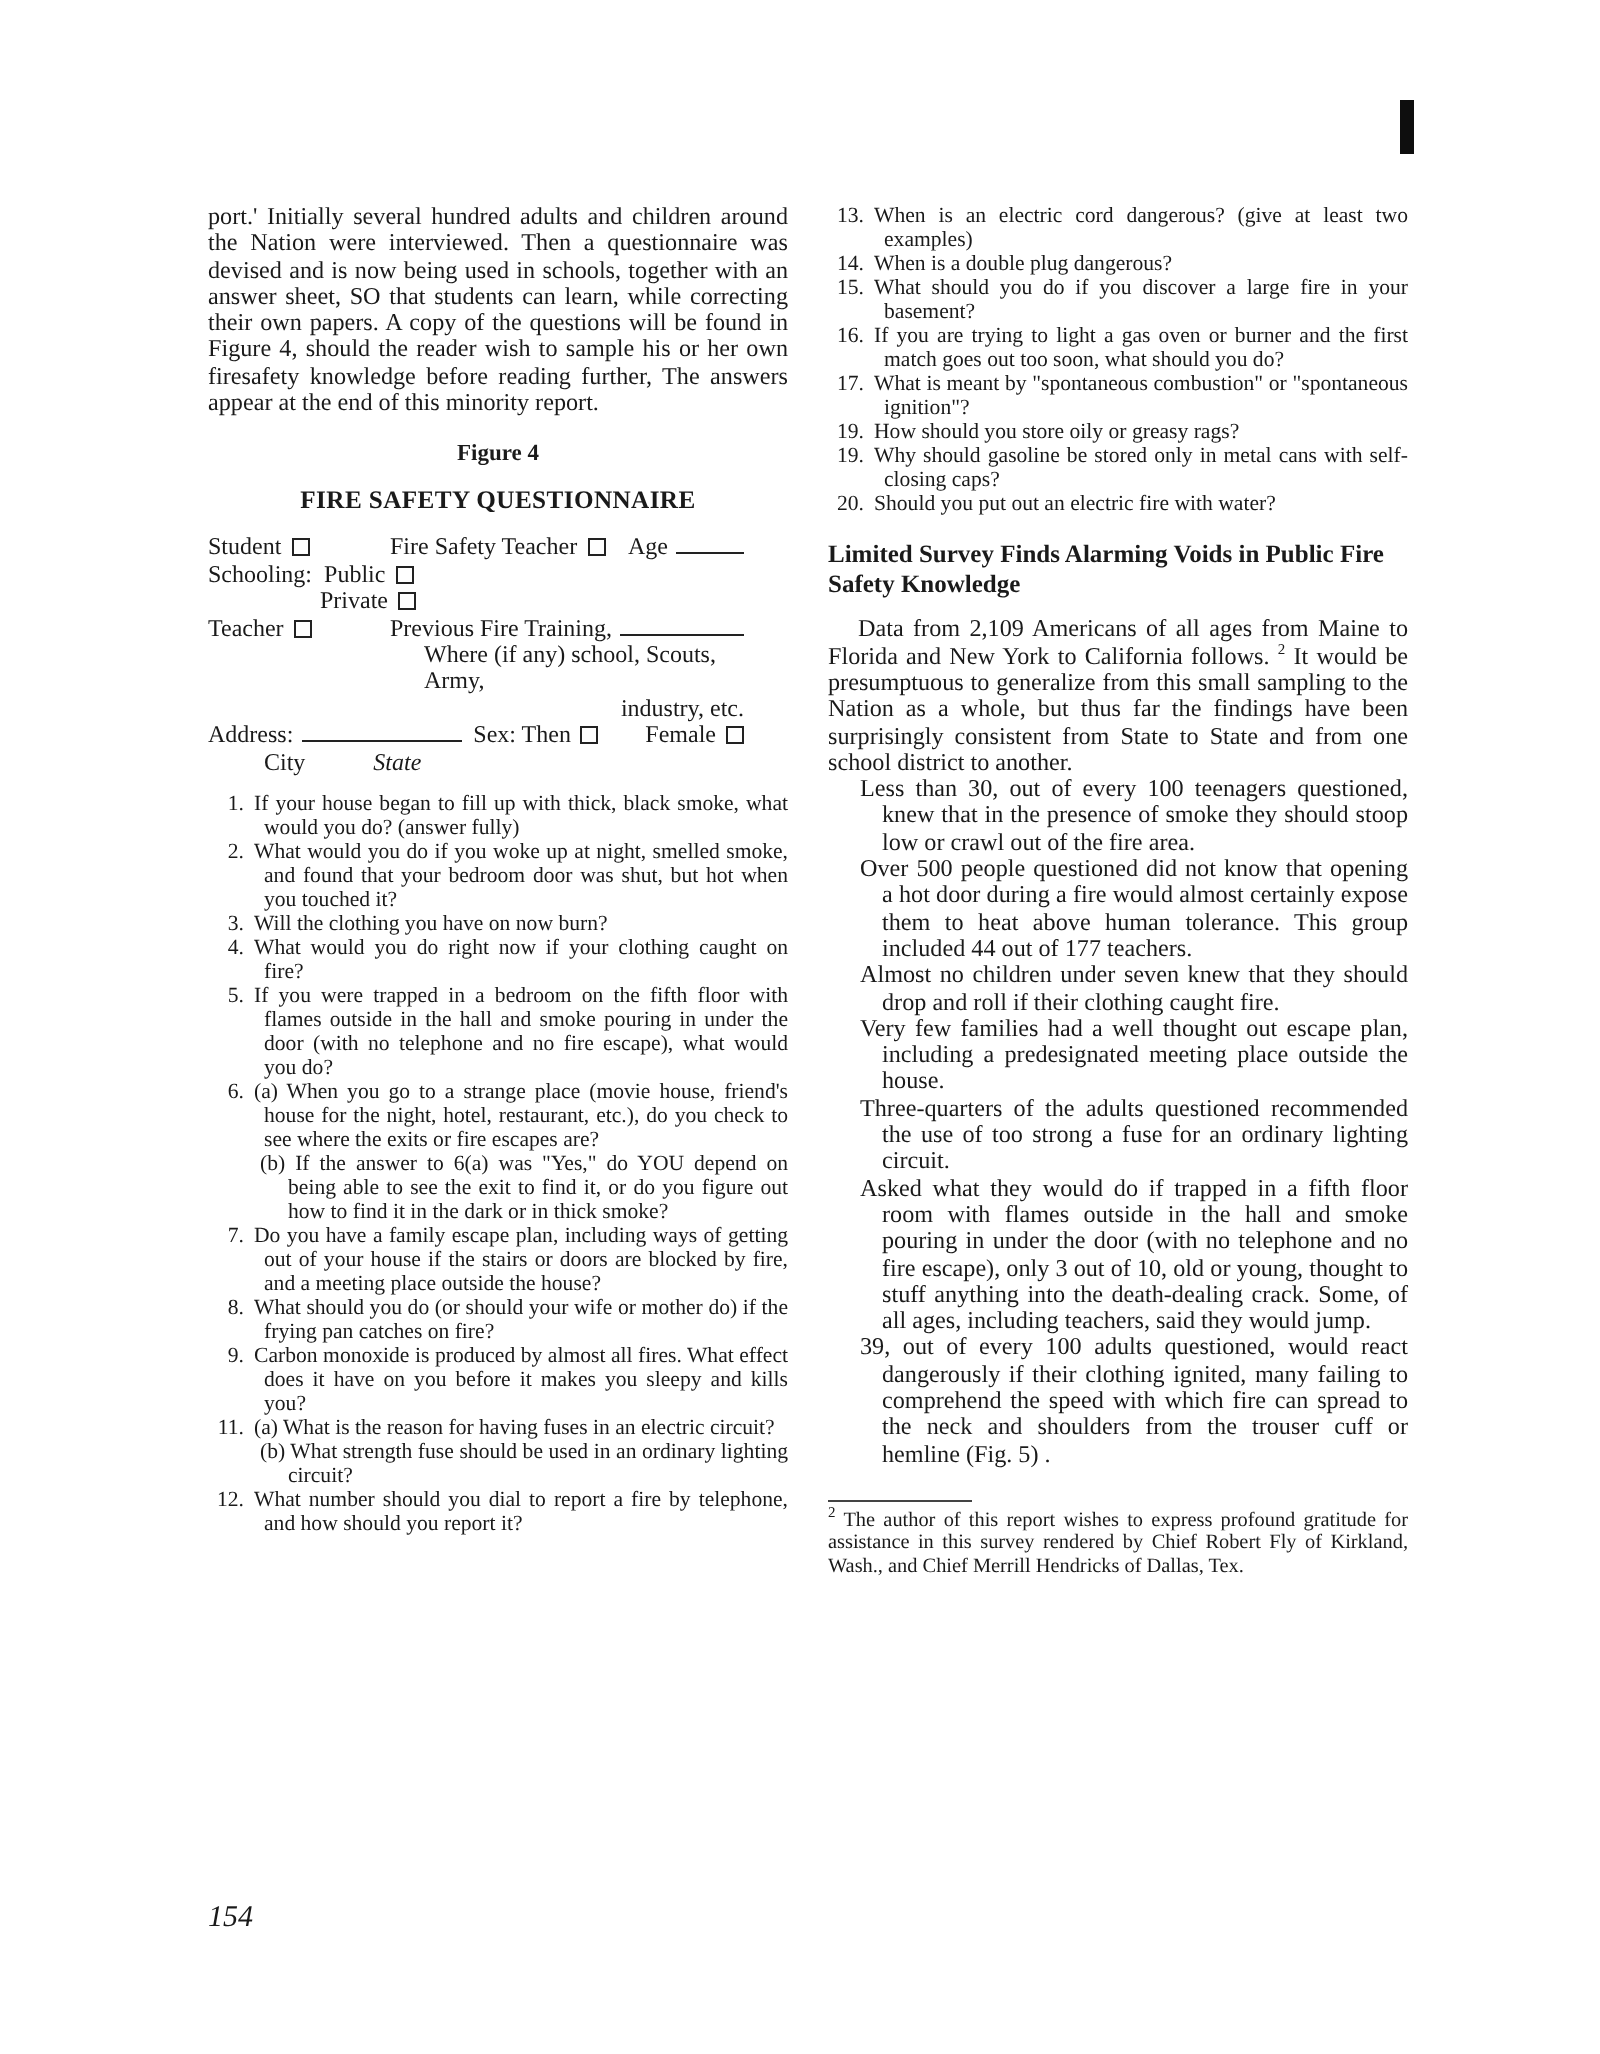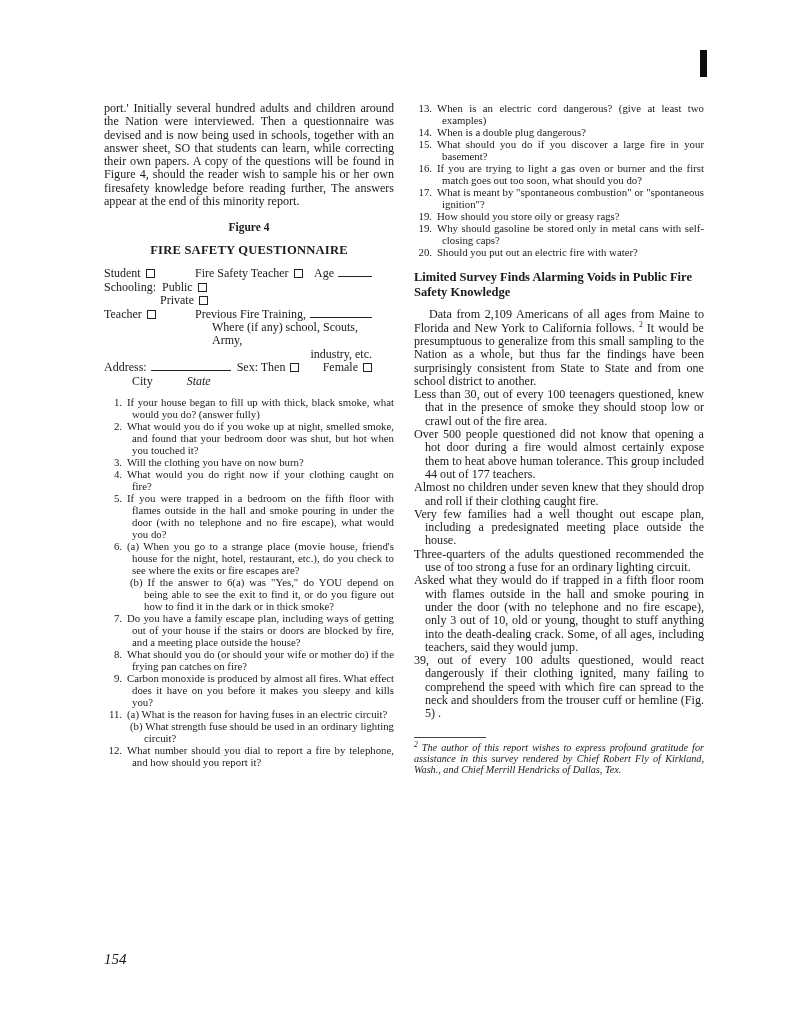--- a/index.html
+++ b/index.html
@@ -44,29 +44,29 @@
   .right-text { text-align:right; }
   .ml-auto { margin-left:auto; }
   .citystate { margin-left:28px; }
   .citystate .state { margin-left:34px;font-style:italic; }
 
   .questions { margin-top:8px; font-size:10.8px; line-height:12px; }
   .q { padding-left:28px; text-indent:-28px; text-align:justify; }
   .qnum { display:inline-block; width:18px; text-align:right; margin-right:5px; text-indent:0; }
   .q.sub { padding-left:40px; text-indent:-14px; }
 
-  .footnote { margin-top:20px; font-size:10.2px; line-height:11.4px; text-align:justify;font-style:italic; }
+  .footnote { margin-top:20px; font-size:10.2px; line-height:11.4px; text-align:justify; }
   .fn-rule { width:72px; border-top:1px solid #444; margin-bottom:4px; }
   sup { font-size:7.5px; vertical-align:super; line-height:0; }
 
   .page-num { position:absolute; left:104px; top:951px; font-style:italic; font-size:15px; }
 
   .section-heading { font-weight:bold; font-size:12.5px; line-height:15.2px; margin-top:12px; }
   .lead { margin-top:8px; text-indent:15px; }
-  .hang { padding-left:11px; text-indent:-11px; text-align:justify; font-size:12.1px; line-height:13.3px; }
+  .hang { padding-left:11px; text-indent:-11px; text-align:justify; font-size:12.1px; line-height:13.3px;margin-left:16px; }
 </style>
 </head>
 <body>
 
 <div class="page">
   <div class="artifact"></div>
 
   <div class="col col-left">
     <p class="body-text">port.' Initially several hundred adults and children around the Nation were interviewed. Then a questionnaire was devised and is now being used in schools, together with an answer sheet, SO that students can learn, while correcting their own papers. A copy of the questions will be found in Figure 4, should the reader wish to sample his or her own firesafety knowledge before reading further, The answers appear at the end of this minority report.</p>
 

